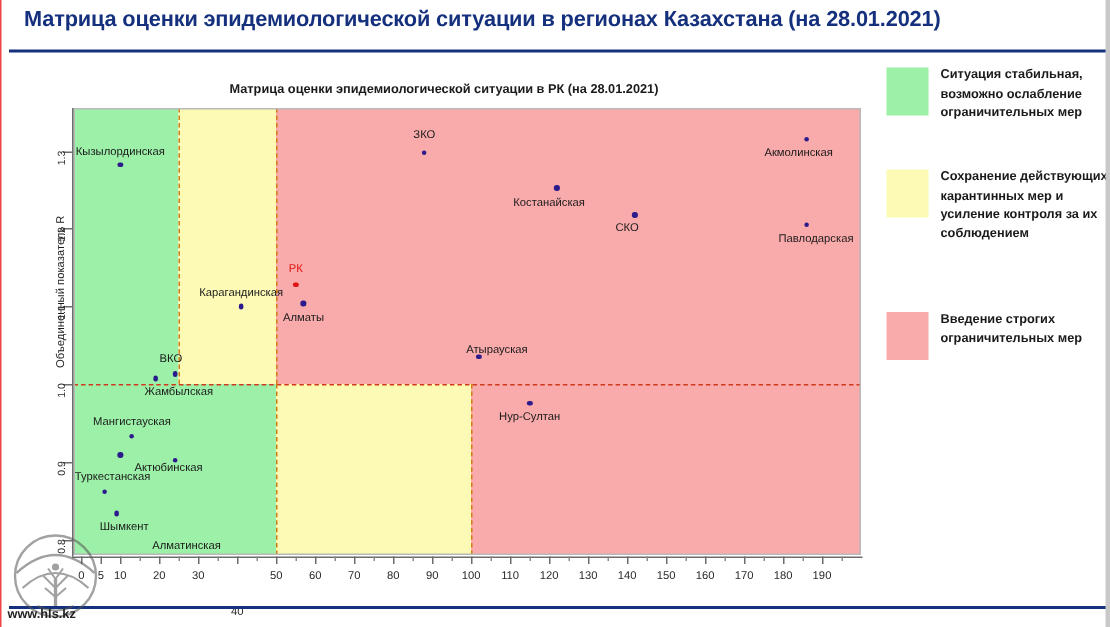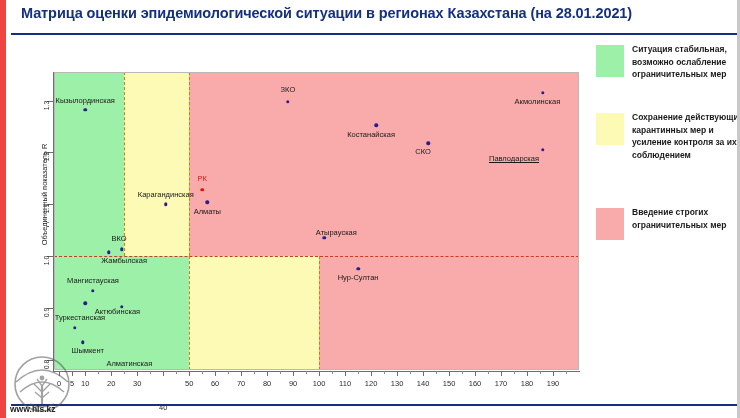--- a/index.html
+++ b/index.html
@@ -6,21 +6,21 @@
   body{
     width:740px;height:418px;
     background:#ffffff;
     font-family:"Liberation Sans", sans-serif;
     overflow:hidden;
     position:relative;
   }
   #frame{
     position:absolute;left:0;top:0;width:740px;height:418px;
     background:#ffffff;
-    border-left:6px solid #ef4444;
+    border-left:1px solid #ef4444;
     box-sizing:border-box;
     padding-left:28px;
   }
   
   #header{
     position:absolute;left:5px;top:0;width:735px;height:34px;
     background:#ffffff;
   }
   #header-title{
     position:absolute;left:10px;top:5px;
@@ -126,20 +126,21 @@
 <body>
 
 <div id="frame">
 
   <div id="header">
     <div id="header-title">Матрица оценки эпидемиологической ситуации в регионах Казахстана (на 28.01.2021)</div>
   </div>
   <div id="header-rule"></div>
 
   <div id="chart-panel">
+    <div id="chart-title">Матрица оценки эпидемиологической ситуации в РК (на 28.01.2021)</div>
 
     <div id="plot">
       <div class="quad" id="q-tl" style="left: 0px; top: 0px; width: 70.1733px; height: 183.983px; background: rgb(156, 240, 168);"></div>
       <div class="quad" id="q-tm" style="left: 70.1733px; top: 0px; width: 64.9752px; height: 183.983px; background: rgb(252, 250, 180);"></div>
       <div class="quad" id="q-tr" style="left: 135.149px; top: 0px; width: 389.851px; height: 183.983px; background: rgb(249, 170, 170);"></div>
       <div class="quad" id="q-bl" style="left: 0px; top: 183.983px; width: 135.149px; height: 114.017px; background: rgb(156, 240, 168);"></div>
       <div class="quad" id="q-bm" style="left: 135.149px; top: 183.983px; width: 129.95px; height: 114.017px; background: rgb(252, 250, 180);"></div>
       <div class="quad" id="q-br" style="left: 265.099px; top: 183.983px; width: 259.901px; height: 114.017px; background: rgb(249, 170, 170);"></div>
 
       <div id="dash-layer">
@@ -154,21 +155,21 @@
           <div class="pt-lbl" style="left: 31.1881px; top: 23.5043px;">Кызылординская</div>
           <div class="pt" title="ЗКО" style="left: 233.911px; top: 29.5409px; background: rgb(43, 27, 140);"></div>
           <div class="pt-lbl" style="left: 233.911px; top: 13.1391px;">ЗКО</div>
           <div class="pt" title="Акмолинская" style="left: 488.614px; top: 20.7304px; background: rgb(43, 27, 140);"></div>
           <div class="pt-lbl" style="left: 483.416px; top: 25.0591px;">Акмолинская</div>
           <div class="pt" title="Костанайская" style="left: 322.277px; top: 53.3809px; background: rgb(43, 27, 140);"></div>
           <div class="pt-lbl" style="left: 317.079px; top: 57.7096px;">Костанайская</div>
           <div class="pt" title="СКО" style="left: 374.257px; top: 71.0017px; background: rgb(43, 27, 140);"></div>
           <div class="pt-lbl" style="left: 369.059px; top: 75.3304px;">СКО</div>
           <div class="pt" title="Павлодарская" style="left: 488.614px; top: 77.7391px; background: rgb(43, 27, 140);"></div>
-          <div class="pt-lbl" style="left: 460px; top: 82.0678px; text-decoration: underline;">Павлодарская</div>
+          <div class="pt-lbl" style="left: 495px; top: 82.0678px;">Павлодарская</div>
           <div class="pt rk" title="РК" style="left: 148.144px; top: 117.645px; background: rgb(224, 20, 20);"></div>
           <div class="pt-lbl rk" style="left: 148.144px; top: 102.28px;">РК</div>
           <div class="pt" title="Карагандинская" style="left: 111.757px; top: 132.157px; background: rgb(43, 27, 140);"></div>
           <div class="pt-lbl" style="left: 111.757px; top: 117.828px;">Карагандинская</div>
           <div class="pt" title="Алматы" style="left: 153.342px; top: 130.083px; background: rgb(43, 27, 140);"></div>
           <div class="pt-lbl" style="left: 153.342px; top: 134.93px;">Алматы</div>
           <div class="pt" title="Атырауская" style="left: 270.297px; top: 165.843px; background: rgb(43, 27, 140);"></div>
           <div class="pt-lbl" style="left: 270.297px; top: 156px; margin-left: 12px;">Атырауская</div>
           <div class="pt" title="ВКО" style="left: 67.5743px; top: 177.245px; background: rgb(43, 27, 140);"></div>
           <div class="pt-lbl" style="left: 64.9752px; top: 162.398px;">ВКО</div>

